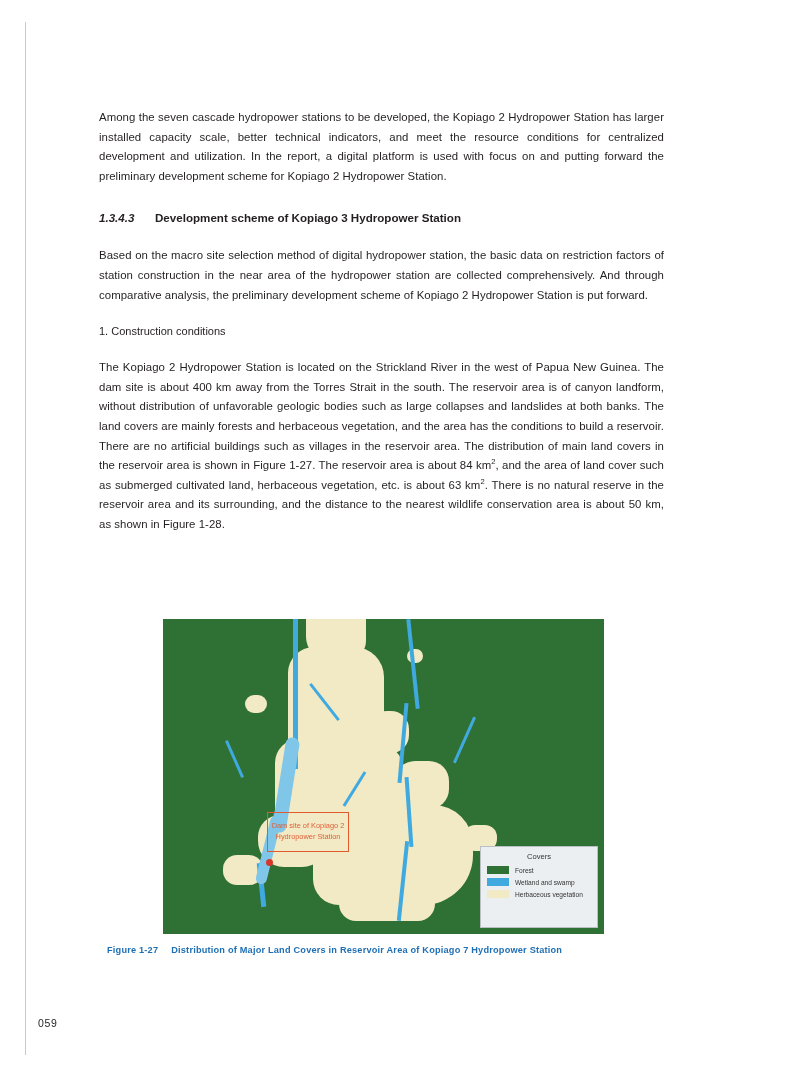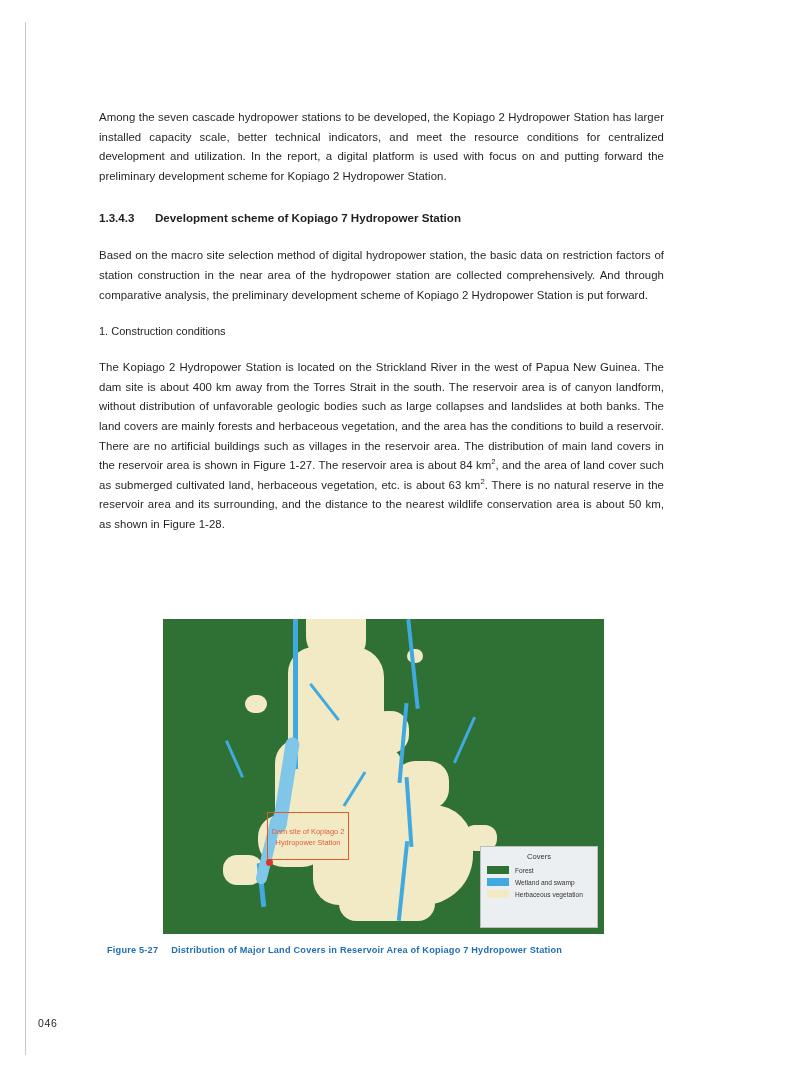--- a/index.html
+++ b/index.html
@@ -52,20 +52,21 @@
   h3.heading {
     margin: 0;
     font-size: 11.6px;
     font-weight: bold;
     color: #231f20;
     line-height: 16px;
   }
   h3.heading .num {
     display: inline-block;
     min-width: 56px;
+    font-style: italic;
   }
   .subhead {
     margin: 0;
     font-size: 11px;
     color: #231f20;
     line-height: 17px;
   }
   sup {
     font-size: 7.6px;
     vertical-align: super;
@@ -158,27 +159,27 @@
     width: 11px; height: 70px;
     background: #7fc6e8;
     border-radius: 6px;
     transform: rotate(14deg);
   }
   .dam-box {
     position: absolute;
     left: 104px;
     top: 193px;
     width: 82px;
-    height: 48px;
+    height: 40px;
     border: 1px solid #e05a2b;
     color: #e0603a;
     font-size: 7.4px;
     line-height: 11px;
     text-align: center;
-    padding-top: 13px;
+    padding-top: 7px;
     box-sizing: border-box;
   }
   .dam-marker {
     position: absolute;
     left: 103px;
     top: 240px;
     width: 7px;
     height: 7px;
     background: #d9362b;
     border-radius: 50%;
@@ -243,21 +244,21 @@
 
   <div class="left-rule"></div>
 
   <div class="content">
 
     <p class="body-text">Among the seven cascade hydropower stations to be developed, the Kopiago 2 Hydropower Station has larger installed capacity scale, better technical indicators, and meet the resource conditions for centralized development and utilization. In the report, a digital platform is used with focus on and putting forward the preliminary development scheme for Kopiago 2 Hydropower Station.</p>
 
     <div class="spacer-24"></div>
 
     <h3 class="heading">
-      <span class="num">1.3.4.3</span><span>Development scheme of Kopiago 7 Hydropower Station</span>
+      <span class="num">1.3.4.3</span><span>Development scheme of Kopiago 3 Hydropower Station</span>
     </h3>
 
     <div class="spacer-20"></div>
 
     <p class="body-text">Based on the macro site selection method of digital hydropower station, the basic data on restriction factors of station construction in the near area of the hydropower station are collected comprehensively. And through comparative analysis, the preliminary development scheme of Kopiago 2 Hydropower Station is put forward.</p>
 
     <div class="spacer-18"></div>
 
     <p class="subhead">1. Construction conditions</p>
 
@@ -315,18 +316,18 @@
         <div class="legend-row">
           <span class="legend-swatch" style="background:#f2eac4"></span>
           <span class="legend-label">Herbaceous vegetation</span>
         </div>
       </div>
 
     </div>
   </div>
 
   <div class="figure-caption">
-    <span class="cap-num">Figure 5-27</span><span>Distribution of Major Land Covers in Reservoir Area of Kopiago 7 Hydropower Station</span>
+    <span class="cap-num">Figure 1-27</span><span>Distribution of Major Land Covers in Reservoir Area of Kopiago 7 Hydropower Station</span>
   </div>
 
-  <div class="page-number">046</div>
+  <div class="page-number">059</div>
 
 </div>
 
 </body></html>

